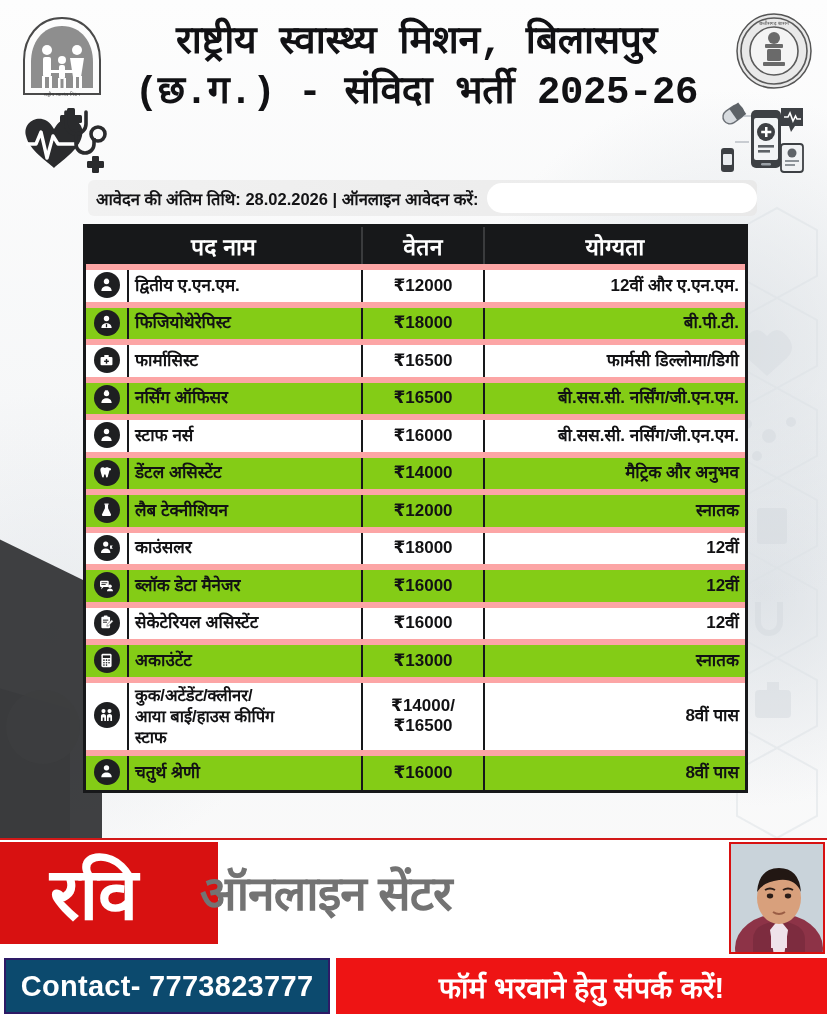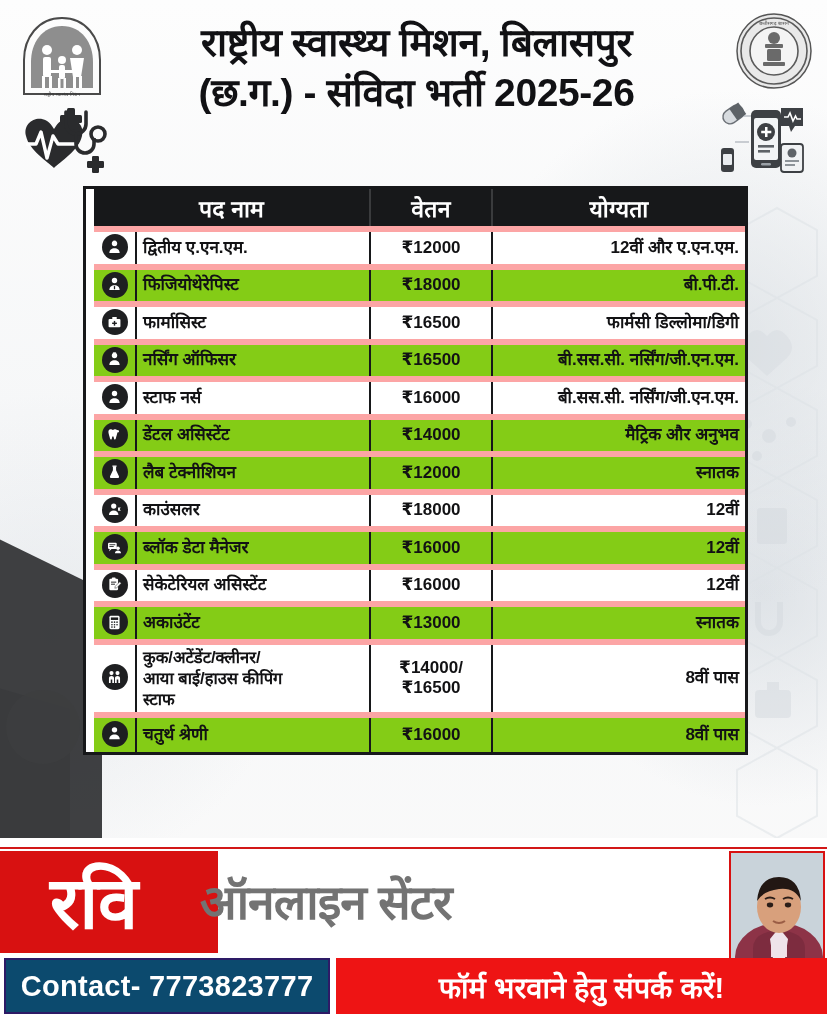--- a/index.html
+++ b/index.html
@@ -93,21 +93,21 @@
     position: absolute;
     right: 16px; top: 96px;
     width: 96px; height: 86px;
   }
   .title-block {
     position: absolute;
     left: 110px; right: 104px; top: 18px;
     text-align: center;
   }
   .title-line {
-    font-family: Liberation Sans, sans-serif;
+    font-family: Liberation Mono, monospace;
     font-weight: 700;
     font-size: 39px;
     line-height: 50px;
     color: #111114;
     letter-spacing: -0.4px;
     white-space: nowrap;
   }
   .title-line.l2 { font-size: 39px; }
 
   
@@ -143,21 +143,20 @@
     overflow: hidden;
   }
 
   
   .table-wrap {
     position: relative;
     z-index: 3;
     margin: 8px 79px 0 83px;
     border: 3px solid #17181a;
     background: #fff;
-    padding-left: 8px;
   }
   table.jobs {
     width: 100%;
     border-collapse: collapse;
     table-layout: fixed;
   }
   table.jobs col.c-ico  { width: 42px; }
   table.jobs col.c-post { width: 234px; }
   table.jobs col.c-pay  { width: 122px; }
   table.jobs col.c-qual { width: auto; }
@@ -214,21 +213,21 @@
   
   .ad {
     position: absolute;
     left: 0; right: 0; bottom: 0;
     height: 186px;
     z-index: 4;
     background: #ffffff;
   }
   .ad-top {
     position: absolute;
-    left: 0; top: 9px;
+    left: 0; top: 0;
     width: 827px; height: 106px;
     background: #ffffff;
     border-top: 2px solid #d21818;
   }
   .ad-red-block {
     position: absolute;
     left: 0; top: 2px;
     width: 218px; height: 102px;
     background: #d81111;
   }
@@ -408,20 +407,24 @@
         </g>
       <rect x="6" y="52" width="13" height="24" rx="3" fill="#3d4044"></rect>
       <rect x="8" y="58" width="9" height="11" rx="1" fill="#e9ecef"></rect>
       <g transform="rotate(-35 18 20)">
         <rect x="8" y="12" width="22" height="14" rx="7" fill="#d7dbdf" stroke="#6b7076" stroke-width="1.4"></rect>
         <rect x="19" y="12" width="11" height="14" rx="0" fill="#5d6267"></rect>
       </g>
     </svg>
   </div>
 
+  <div class="datebar">
+    <div class="dtext">आवेदन की अंतिम तिथि: 28.02.2026 | ऑनलाइन आवेदन करें:</div>
+    <div class="url-box" title=""></div>
+  </div>
 
   <div class="table-wrap">
     <table class="jobs">
       <colgroup>
         <col class="c-ico">
           <col class="c-post">
           <col class="c-pay">
           <col class="c-qual">
       </colgroup>
       <thead>

